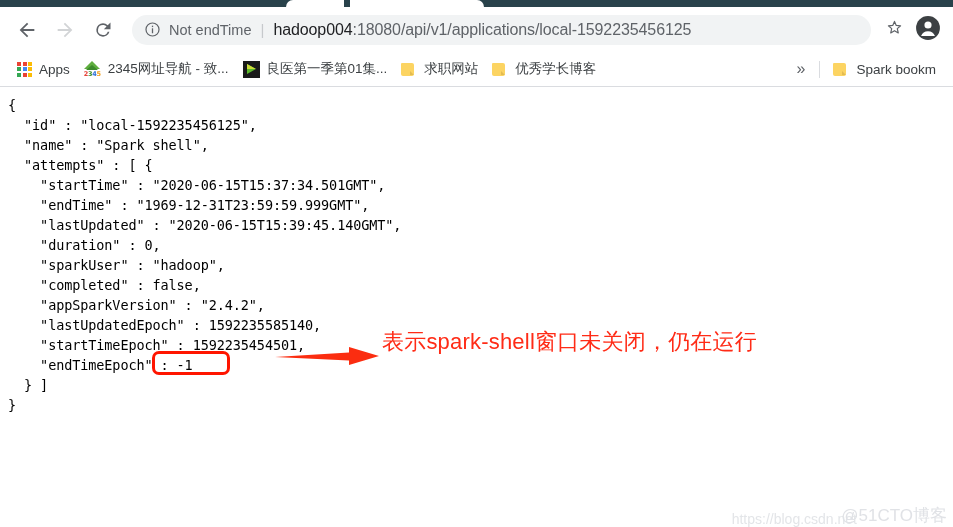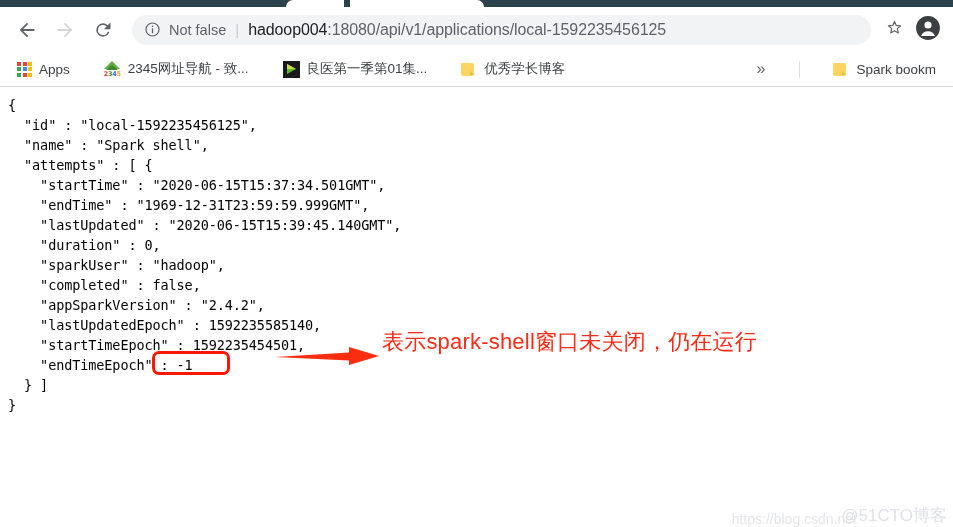--- a/index.html
+++ b/index.html
@@ -112,21 +112,20 @@
 
   
   .bookmarks {
     height: 35px;
     background: #ffffff;
     display: flex;
     align-items: center;
     padding: 0 10px;
     box-sizing: border-box;
     border-bottom: 1px solid #dadce0;
-    gap: 20px;
   }
   .bm {
     display: flex;
     align-items: center;
     height: 26px;
     padding: 0 7px;
     border-radius: 4px;
     cursor: pointer;
     flex: 0 0 auto;
   }
@@ -338,21 +337,21 @@
   </div>
 
   <div class="omnibox">
     <span class="info-icon">
       <svg width="17" height="17" viewBox="0 0 24 24">
         <circle cx="12" cy="12" r="9.2" fill="none" stroke="#5f6368" stroke-width="1.7"></circle>
         <rect x="11.1" y="10.3" width="1.8" height="7" fill="#5f6368"></rect>
         <rect x="11.1" y="6.6" width="1.8" height="2" fill="#5f6368"></rect>
       </svg>
     </span>
-    <span class="security-text">Not false</span>
+    <span class="security-text">Not endTime</span>
     <span class="omnibox-sep">|</span>
     <span class="url-text"><span class="url-host">hadoop004</span><span class="url-path">:18080/api/v1/applications/local-1592235456125</span></span>
   </div>
 
   <div class="star-btn">
     <span>
       <svg width="19" height="19" viewBox="0 0 24 24">
         <path d="M12 4.3l2.2 5.1 5.5.46-4.18 3.62 1.25 5.37L12 15.98l-4.77 2.87 1.25-5.37-4.18-3.62 5.5-.46z" fill="none" stroke="#5f6368" stroke-width="1.5" stroke-linejoin="round"></path>
       </svg>
     </span>
@@ -396,20 +395,27 @@
   </div>
 
   <div class="bm">
     <span class="fav-video">
       <span class="tri"></span>
         <span class="tri2"></span>
     </span>
     <span class="bm-label">良医第一季第01集...</span>
   </div>
 
+  <div class="bm">
+    <span class="folder-icon">
+      <span class="body"></span>
+        <span class="fold"></span>
+    </span>
+    <span class="bm-label">求职网站</span>
+  </div>
 
   <div class="bm">
     <span class="folder-icon">
       <span class="body"></span>
         <span class="fold"></span>
     </span>
     <span class="bm-label">优秀学长博客</span>
   </div>
 
   <div class="bm-spacer"></div>

